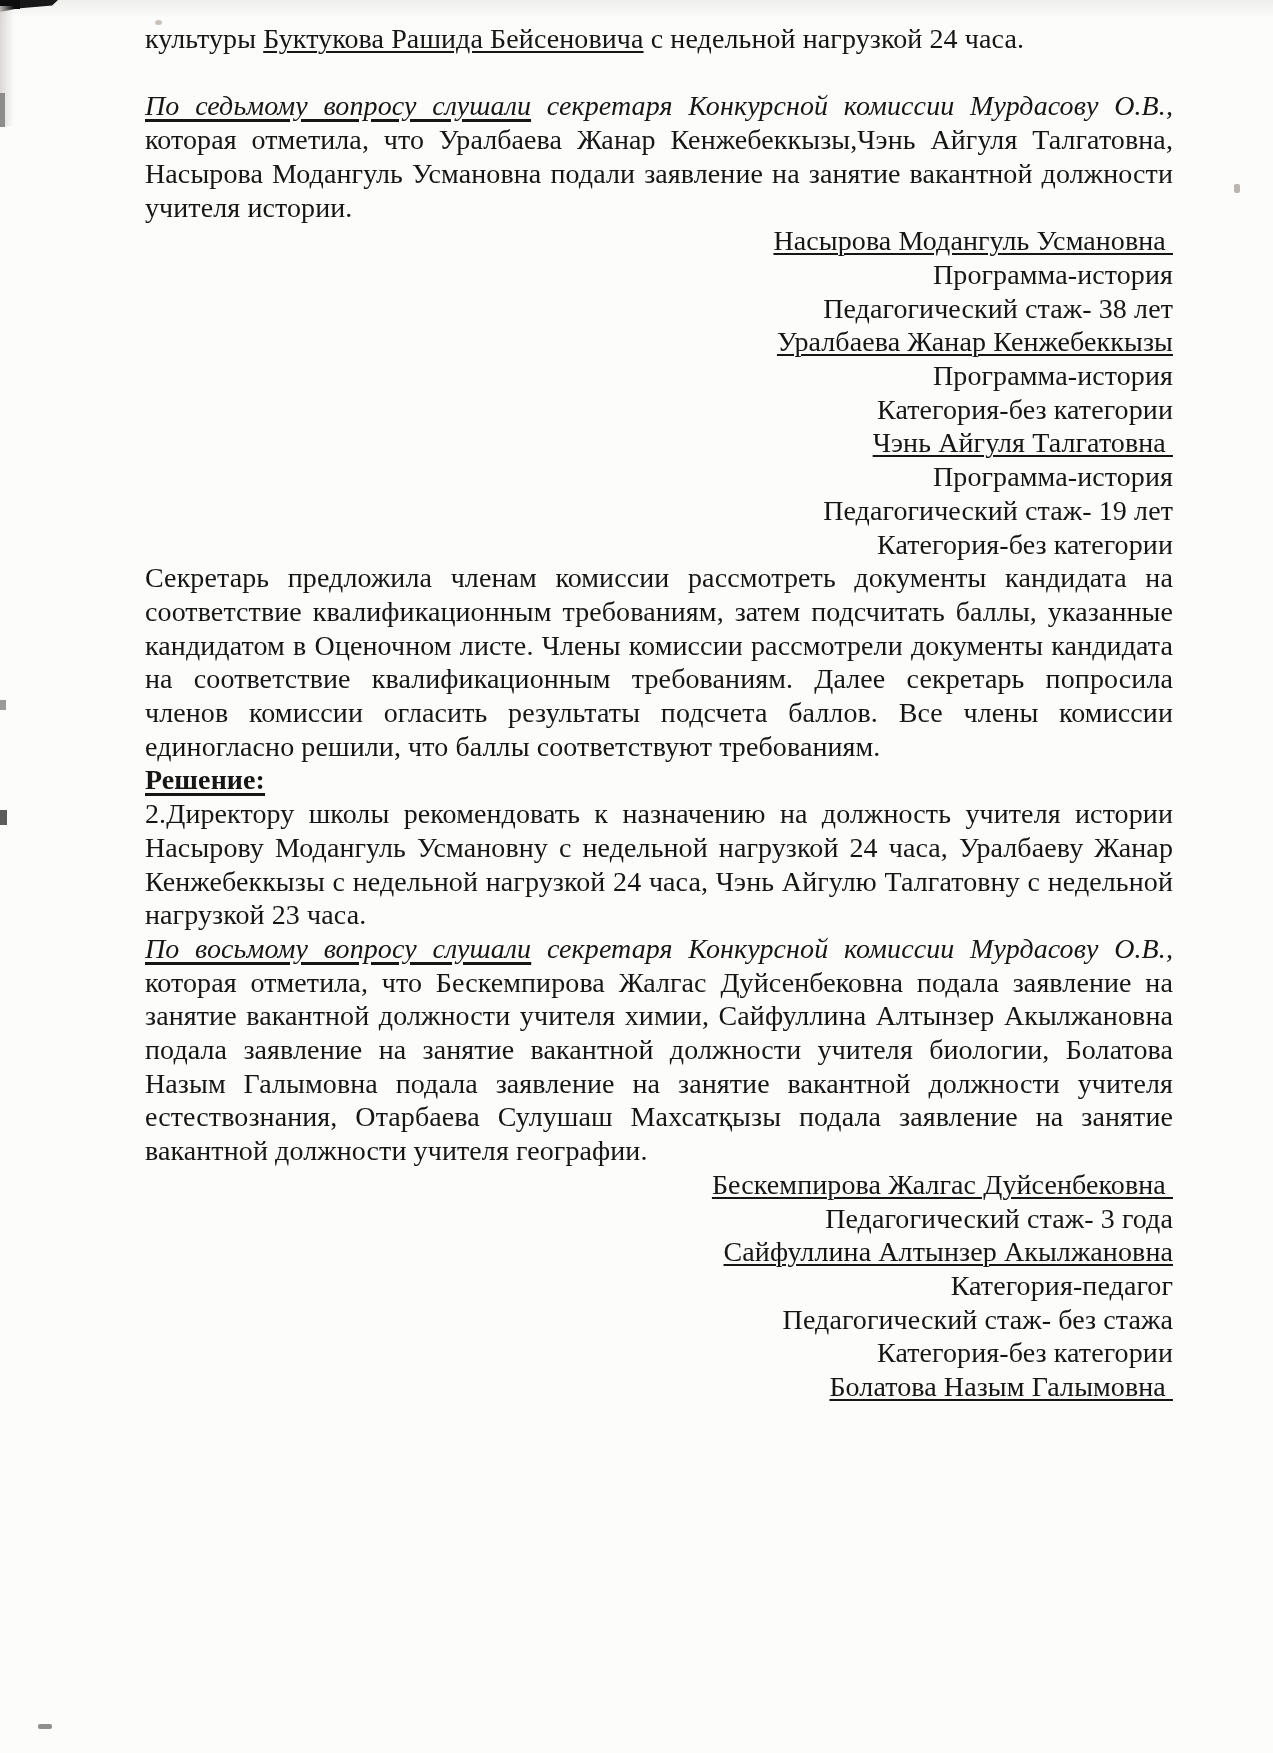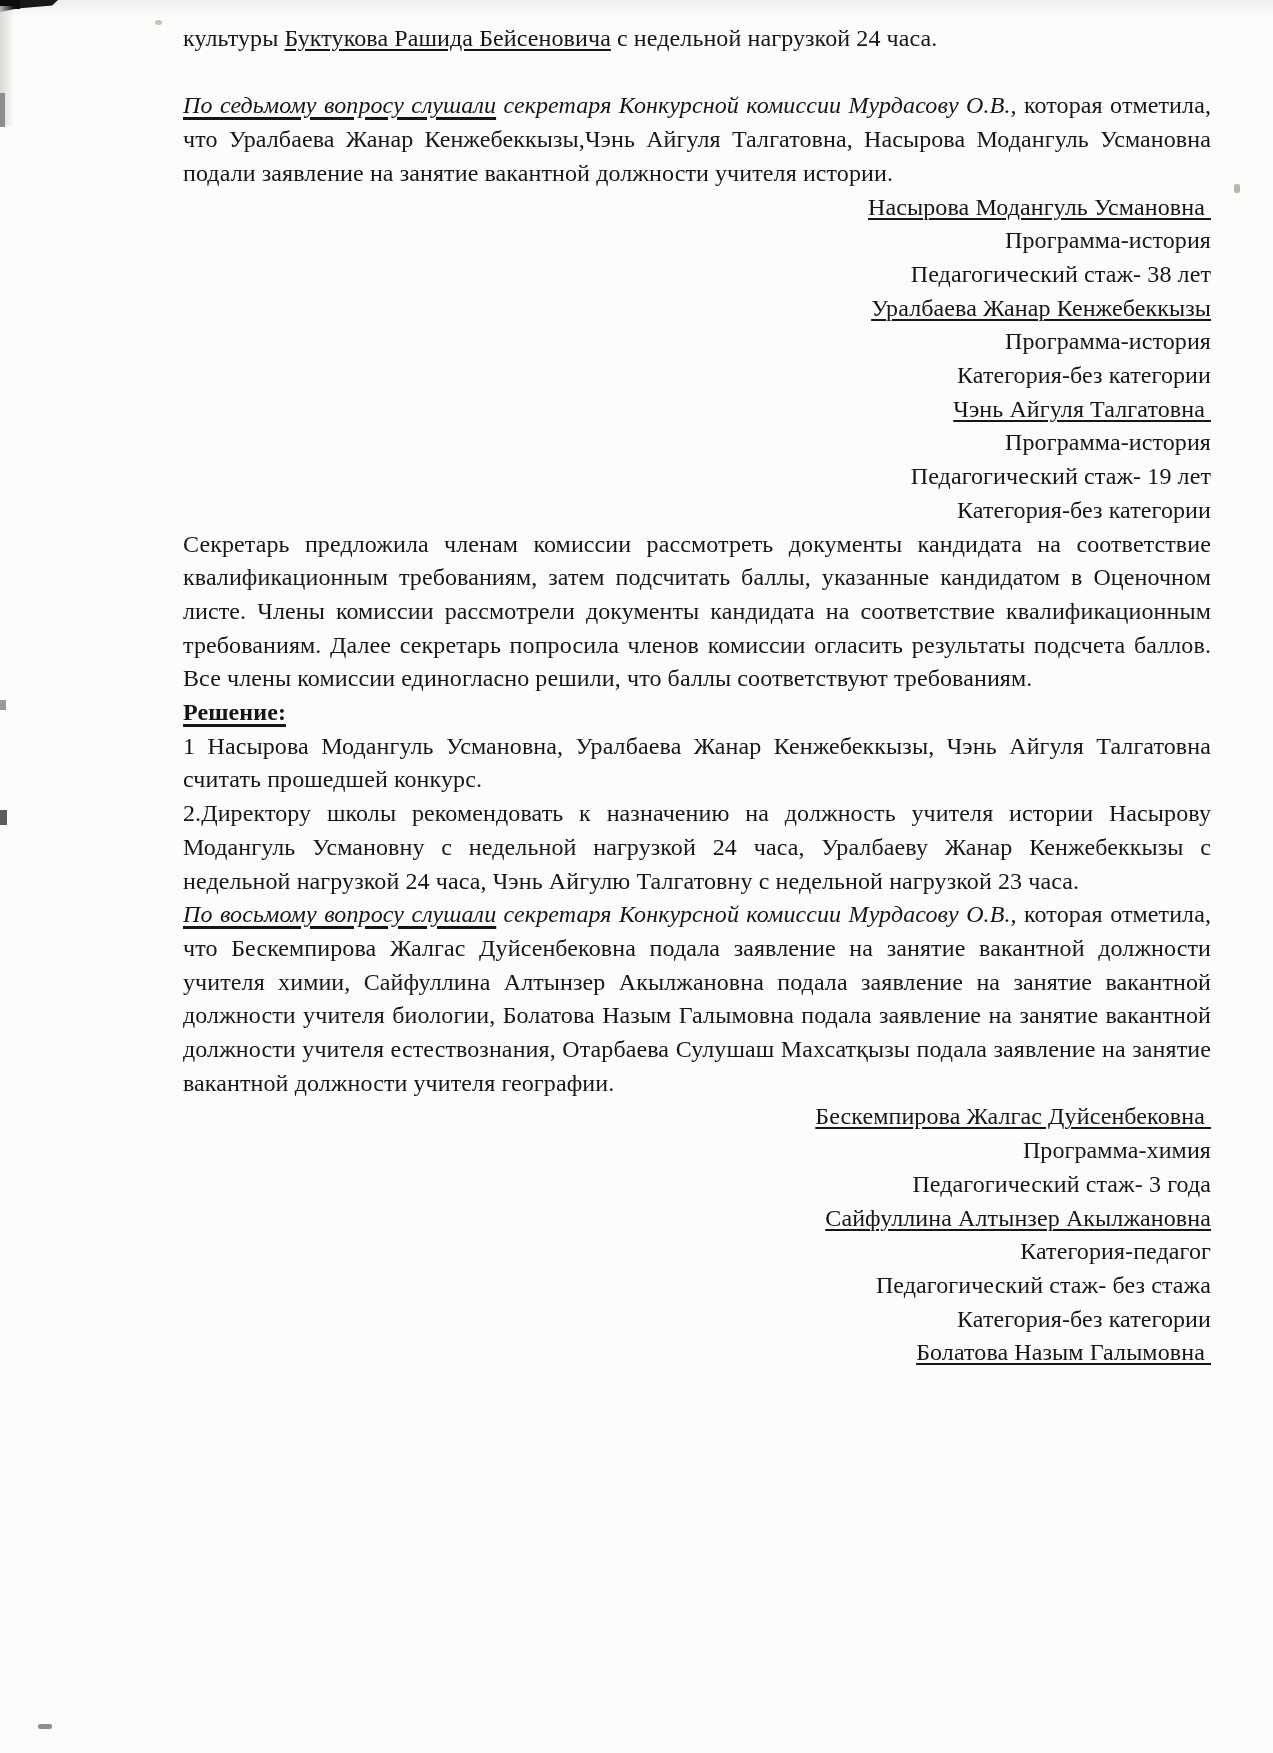--- a/index.html
+++ b/index.html
@@ -21,24 +21,23 @@
     left: 0; top: 0;
     width: 100%; height: 18px;
     background: linear-gradient(to bottom, rgba(120,115,105,0.10), rgba(120,115,105,0.0));
     pointer-events: none;
   }
   .doc {
     position: absolute;
     left: 145px;
     top: 22px;
     width: 1028px;
-    font-size: 24px;
+    font-size: 28px;
     line-height: 33.7px;
     letter-spacing: 0.1px;
-    margin-left: 38px;
   }
   .blk { margin: 0; padding: 0; }
   .p      { text-align: justify; }
   .line   { text-align: right; }
   .center { text-align: left; }
   .spacer { height: 33.7px; }
   .u  { text-decoration: underline; text-decoration-thickness: 2px; text-underline-offset: 3px; }
   .i  { font-style: italic; }
   .biu {
     font-weight: normal;
@@ -117,28 +116,26 @@
 
   <div class="blk line"><span class="u">Чэнь Айгуля Талгатовна&nbsp;</span></div>
   <div class="blk line"><span>Программа-история</span></div>
   <div class="blk line"><span>Педагогический стаж- 19 лет</span></div>
   <div class="blk line"><span>Категория-без категории</span></div>
 
   <div class="blk p"><span>Секретарь предложила членам комиссии рассмотреть документы кандидата на соответствие квалификационным требованиям, затем подсчитать баллы, указанные кандидатом в Оценочном листе. Члены комиссии рассмотрели документы кандидата на соответствие квалификационным требованиям. Далее секретарь попросила членов комиссии огласить результаты подсчета баллов. Все члены комиссии единогласно решили, что баллы соответствуют требованиям.</span></div>
 
   <div class="blk center"><span class="bu">Решение:</span></div>
 
-  <div class="blk p"><span>1 Насырова Модангуль Усмановна, Уралбаева Жанар Кенжебеккызы, Чэнь Айгуля Талгатовна считать прошедшей конкурс.</span></div>
 
   <div class="blk p"><span>2.Директору школы рекомендовать к назначению на должность  учителя истории Насырову Модангуль Усмановну с недельной нагрузкой 24 часа, Уралбаеву Жанар Кенжебеккызы с недельной нагрузкой 24 часа, Чэнь Айгулю Талгатовну с недельной нагрузкой 23 часа.</span></div>
 
   <div class="blk p"><span class="biu">По восьмому вопросу слушали</span><span class="i"> секретаря Конкурсной комиссии Мурдасову О.В.,</span><span> которая отметила, что Бескемпирова Жалгас Дуйсенбековна подала заявление на занятие вакантной должности учителя химии, Сайфуллина Алтынзер Акылжановна подала заявление на занятие вакантной должности учителя биологии,  Болатова Назым Галымовна подала заявление на занятие вакантной должности учителя естествознания, Отарбаева Сулушаш Махсатқызы подала заявление на занятие вакантной должности учителя географии.</span></div>
 
   <div class="blk line"><span class="u">Бескемпирова Жалгас Дуйсенбековна&nbsp;</span></div>
-  <div class="blk line"><span>Программа-химия</span></div>
   <div class="blk line"><span>Педагогический стаж- 3 года</span></div>
   <div class="blk line"><span class="u">Сайфуллина Алтынзер Акылжановна</span></div>
 
   <div class="blk line"><span>Категория-педагог</span></div>
   <div class="blk line"><span>Педагогический стаж- без стажа</span></div>
   <div class="blk line"><span>Категория-без категории</span></div>
 
   <div class="blk line"><span class="u">Болатова Назым Галымовна&nbsp;</span></div>
 
 </div>

